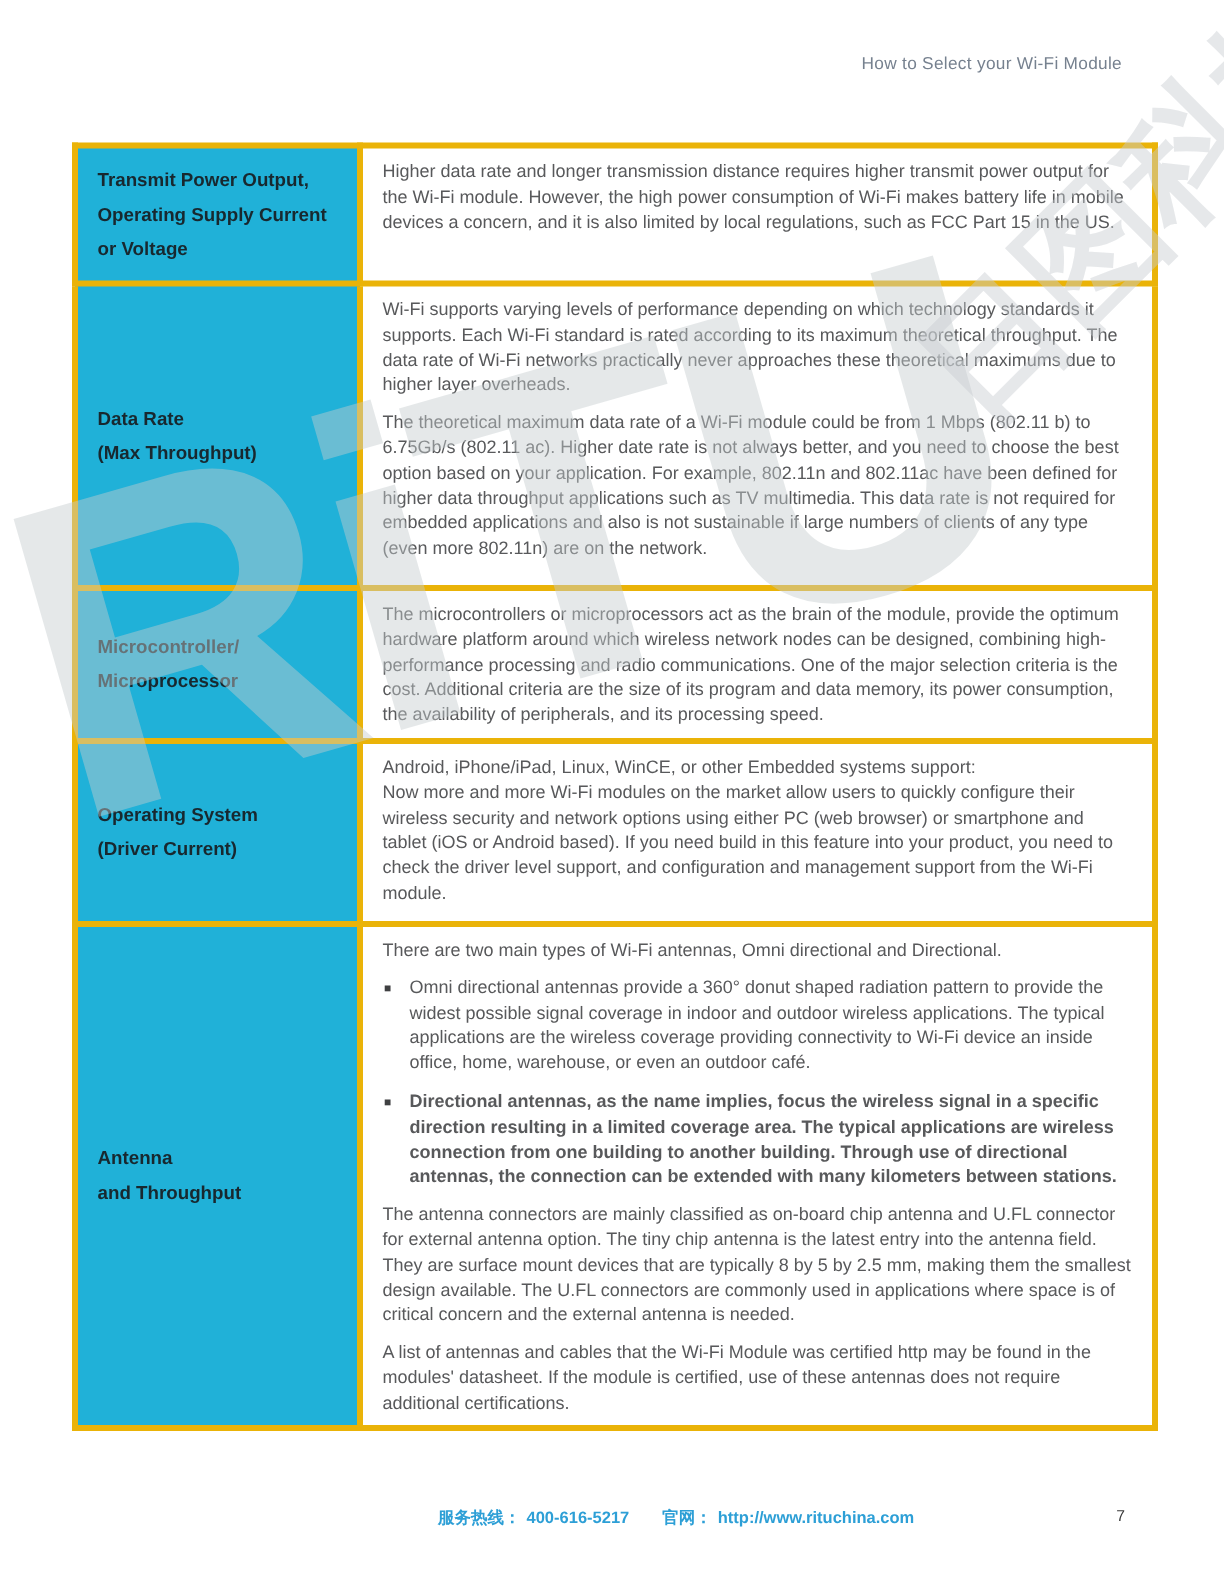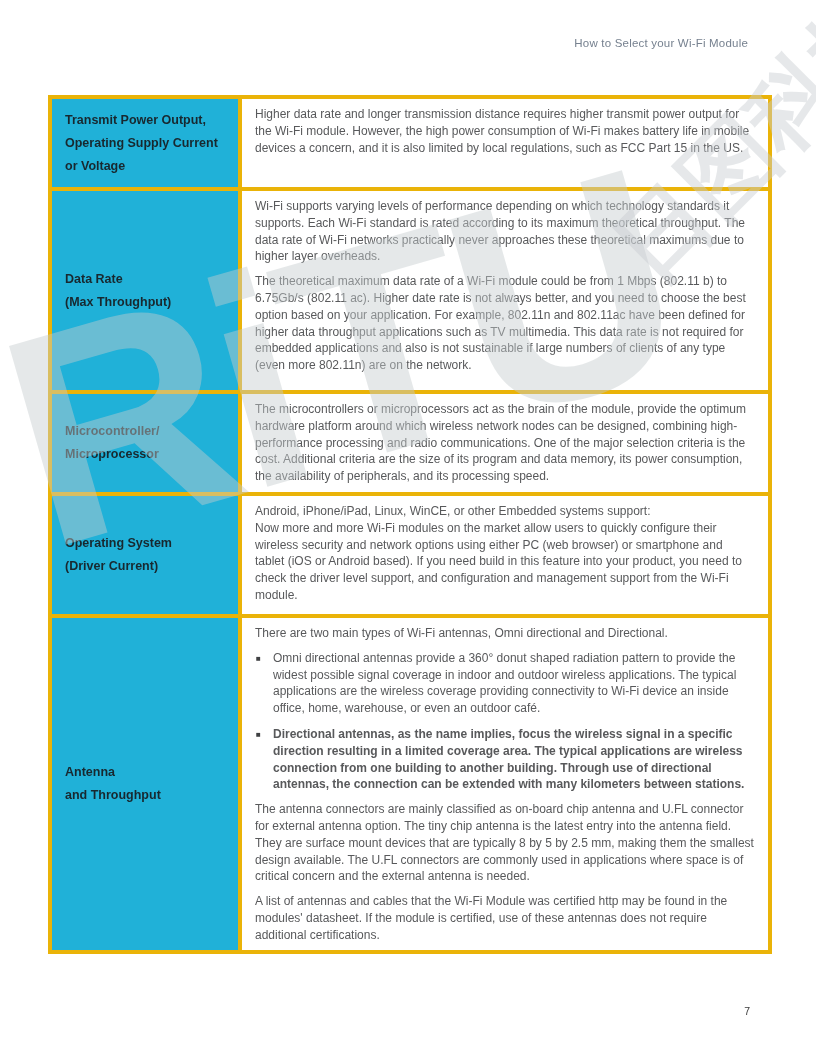--- a/index.html
+++ b/index.html
@@ -182,16 +182,23 @@
           <p>The antenna connectors are mainly classified as on-board chip antenna and U.FL connector for external antenna option. The tiny chip antenna is the latest entry into the antenna field. They are surface mount devices that are typically 8 by 5 by 2.5 mm, making them the smallest design available. The U.FL connectors are commonly used in applications where space is of critical concern and the external antenna is needed.</p>
           <p>A list of antennas and cables that the Wi-Fi Module was certified http may be found in the modules' datasheet.  If the module is certified, use of these antennas does not require additional certifications.</p>
         </td>
       </tr>
     </tbody>
   </table>
 
   <div class="watermark">RiTU</div>
   <div class="wm-cjk">日图科技</div>
 
+  <div class="footer">
+    <span>服务热线：</span>
+    <span class="num">400-616-5217</span>
+    <span class="gap"></span>
+    <span>官网：</span>
+    <span class="num">http://www.rituchina.com</span>
+  </div>
 
   <div class="page-number">7</div>
 
 </div>
 
 </body></html>

